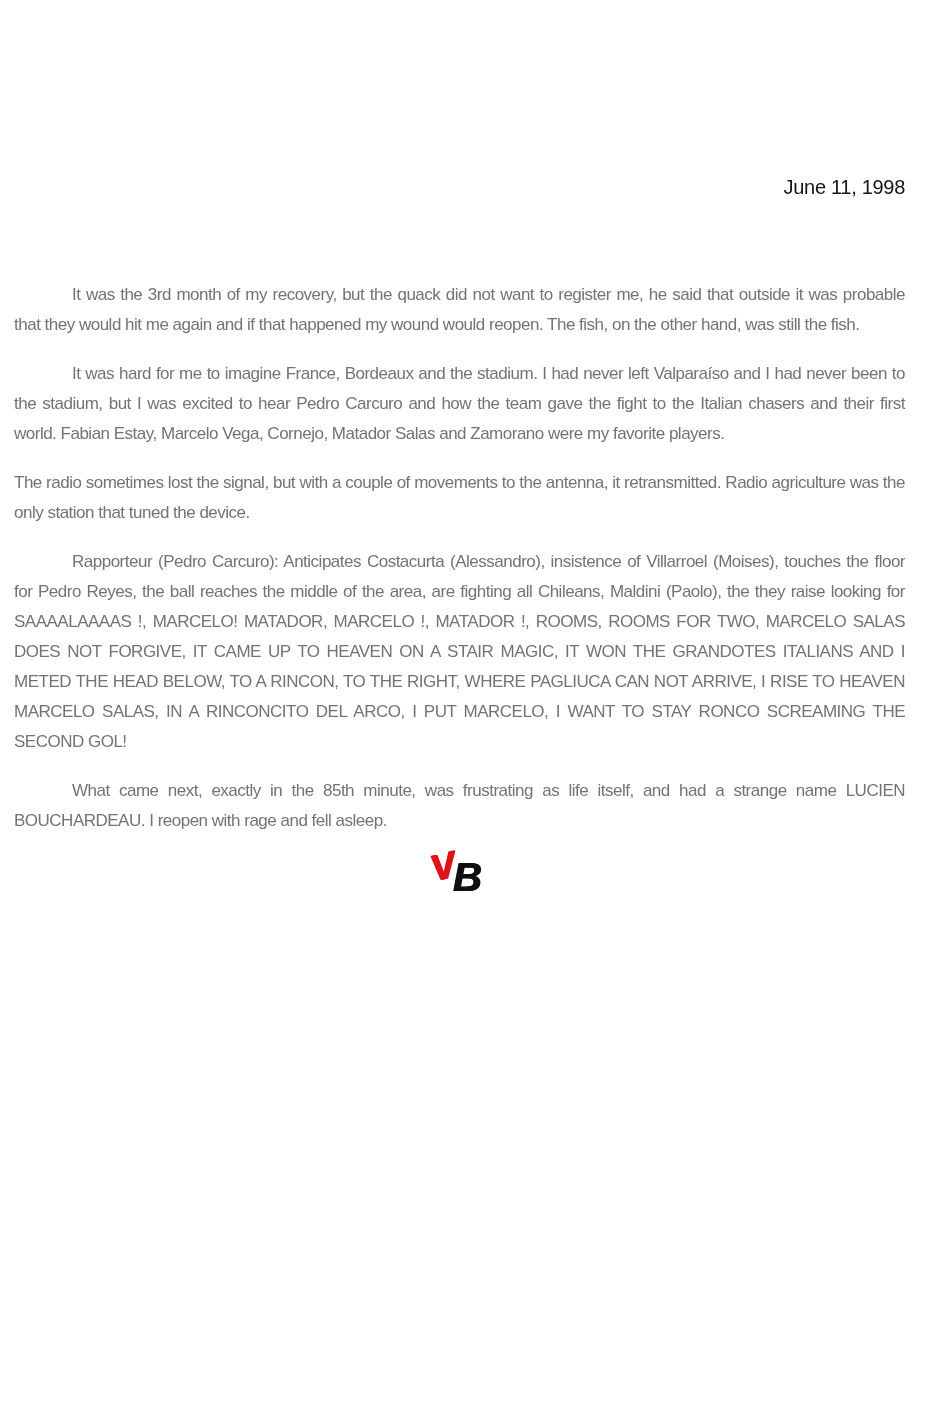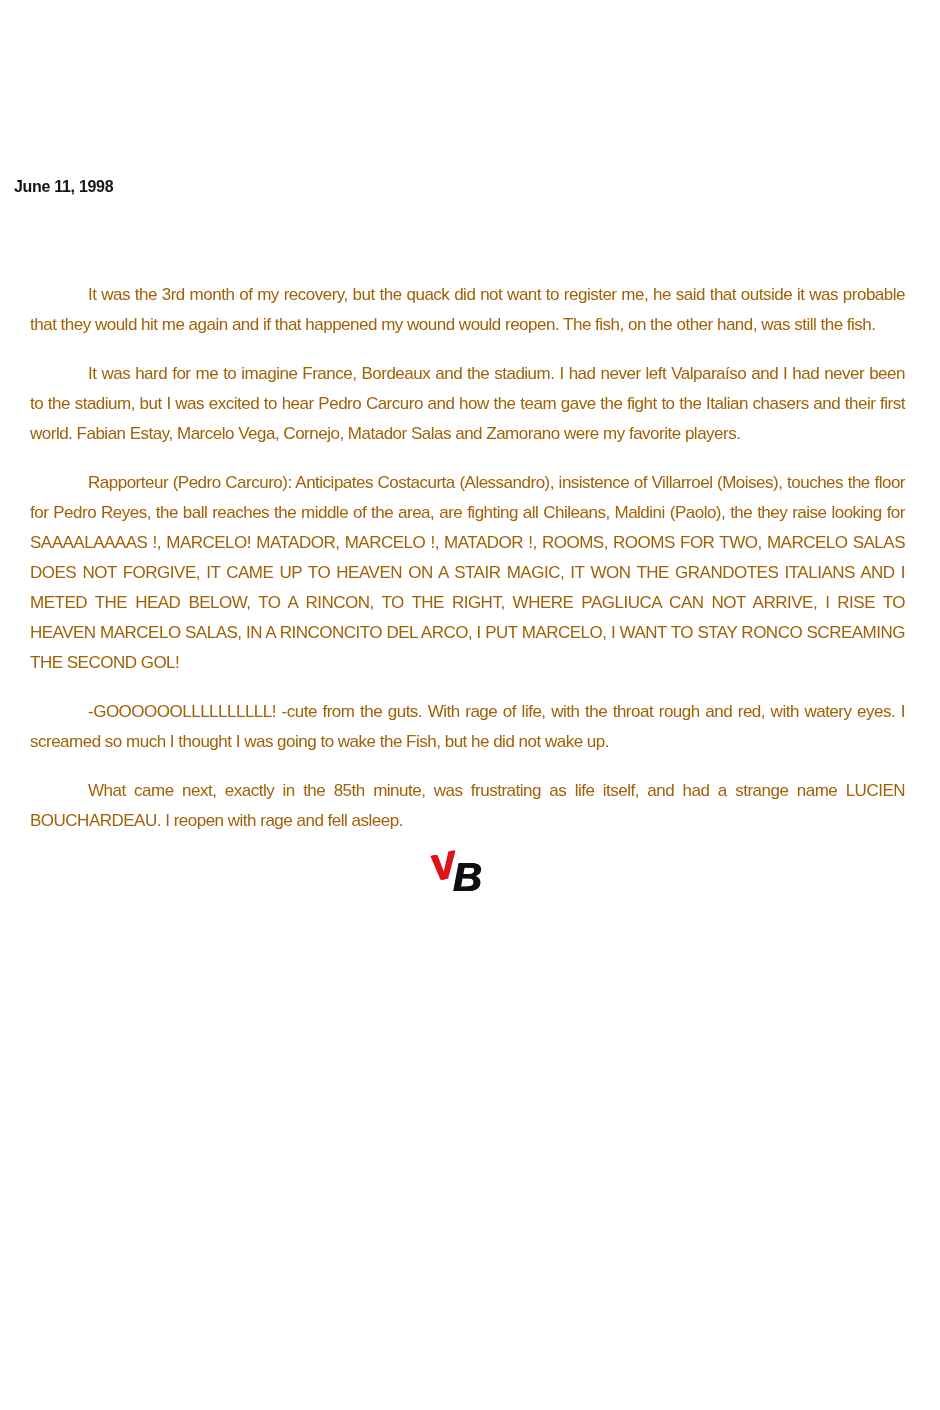--- a/index.html
+++ b/index.html
@@ -15,36 +15,36 @@
     overflow: hidden;
   }
   .page {
     width: 940px;
     height: 1410px;
     box-sizing: border-box;
     padding: 172px 35px 0 14px;
     background: #ffffff;
   }
   .doc-date {
-    font-size: 16px;
+    text-align: right;
+    font-size: 20px;
     letter-spacing: -0.3px;
     line-height: 30px;
     color: #151515;
-    font-weight: bold;
   }
   .content {
     margin-top: 78px;
   }
   p.para {
-    margin: 0 0 19px 16px;
+    margin: 0 0 19px 0;
     font-size: 17px;
     letter-spacing: -0.5px;
     line-height: 30px;
     text-align: justify;
-    color: #a16207;
+    color: #737373;
   }
   p.para.indent {
     text-indent: 58px;
   }
   .logo-wrap {
     margin-top: 6px;
     height: 50px;
     text-align: center;
   }
   .logo {
@@ -82,24 +82,24 @@
 
   <div class="doc-date">June 11, 1998</div>
 
   <div class="content">
 
     <p class="para indent">It was the 3rd month of my recovery, but the quack did not want to register me, he said that outside it was probable that they would hit me again and if that happened my wound would reopen. The fish, on the other hand, was still the fish.</p>
 
 
     <p class="para indent">It was hard for me to imagine France, Bordeaux and the stadium. I had never left Valparaíso and I had never been to the stadium, but I was excited to hear Pedro Carcuro and how the team gave the fight to the Italian chasers and their first world. Fabian Estay, Marcelo Vega, Cornejo, Matador Salas and Zamorano were my favorite players.</p>
 
+    <p class="para">The radio sometimes lost the signal, but with a couple of movements to the antenna, it retransmitted. Radio agriculture was the only station that tuned the device.</p>
 
     <p class="para indent">Rapporteur (Pedro Carcuro): Anticipates Costacurta (Alessandro), insistence of Villarroel (Moises), touches the floor for Pedro Reyes, the ball reaches the middle of the area, are fighting all Chileans, Maldini (Paolo), the they raise looking for SAAAALAAAAS !, MARCELO! MATADOR, MARCELO !, MATADOR !, ROOMS, ROOMS FOR TWO, MARCELO SALAS DOES NOT FORGIVE, IT CAME UP TO HEAVEN ON A STAIR MAGIC, IT WON THE GRANDOTES ITALIANS AND I METED THE HEAD BELOW, TO A RINCON, TO THE RIGHT, WHERE PAGLIUCA CAN NOT ARRIVE, I RISE TO HEAVEN MARCELO SALAS, IN A RINCONCITO DEL ARCO, I PUT MARCELO, I WANT TO STAY RONCO SCREAMING THE SECOND GOL!</p>
 
-    <p class="para indent">-GOOOOOOLLLLLLLLLL! -cute from the guts. With rage of life, with the throat rough and red, with watery eyes. I screamed so much I thought I was going to wake the Fish, but he did not wake up.</p>
 
     <p class="para indent">What came next, exactly in the 85th minute, was frustrating as life itself, and had a strange name LUCIEN BOUCHARDEAU. I reopen with rage and fell asleep.</p>
 
     <div class="logo-wrap">
       <span class="logo">
         <span class="logo-b" style="color: rgb(15, 15, 15);">B</span>
         <span class="logo-v" style="color: rgb(224, 18, 25);">V</span>
       </span>
     </div>
 

